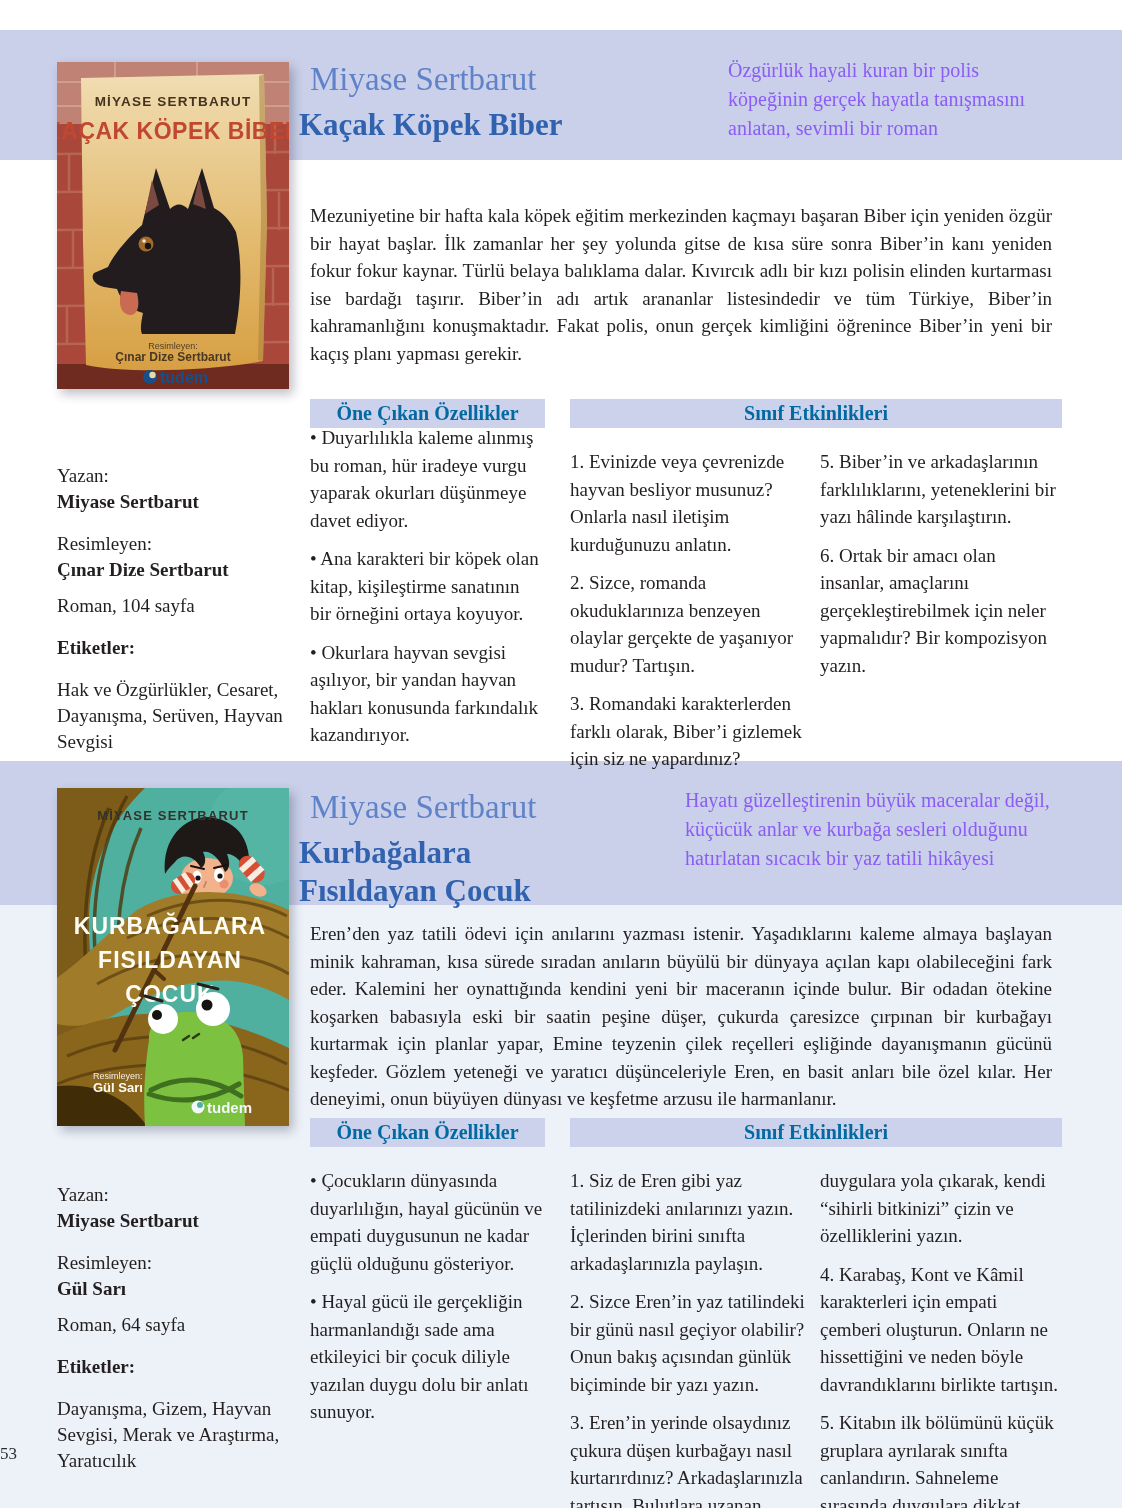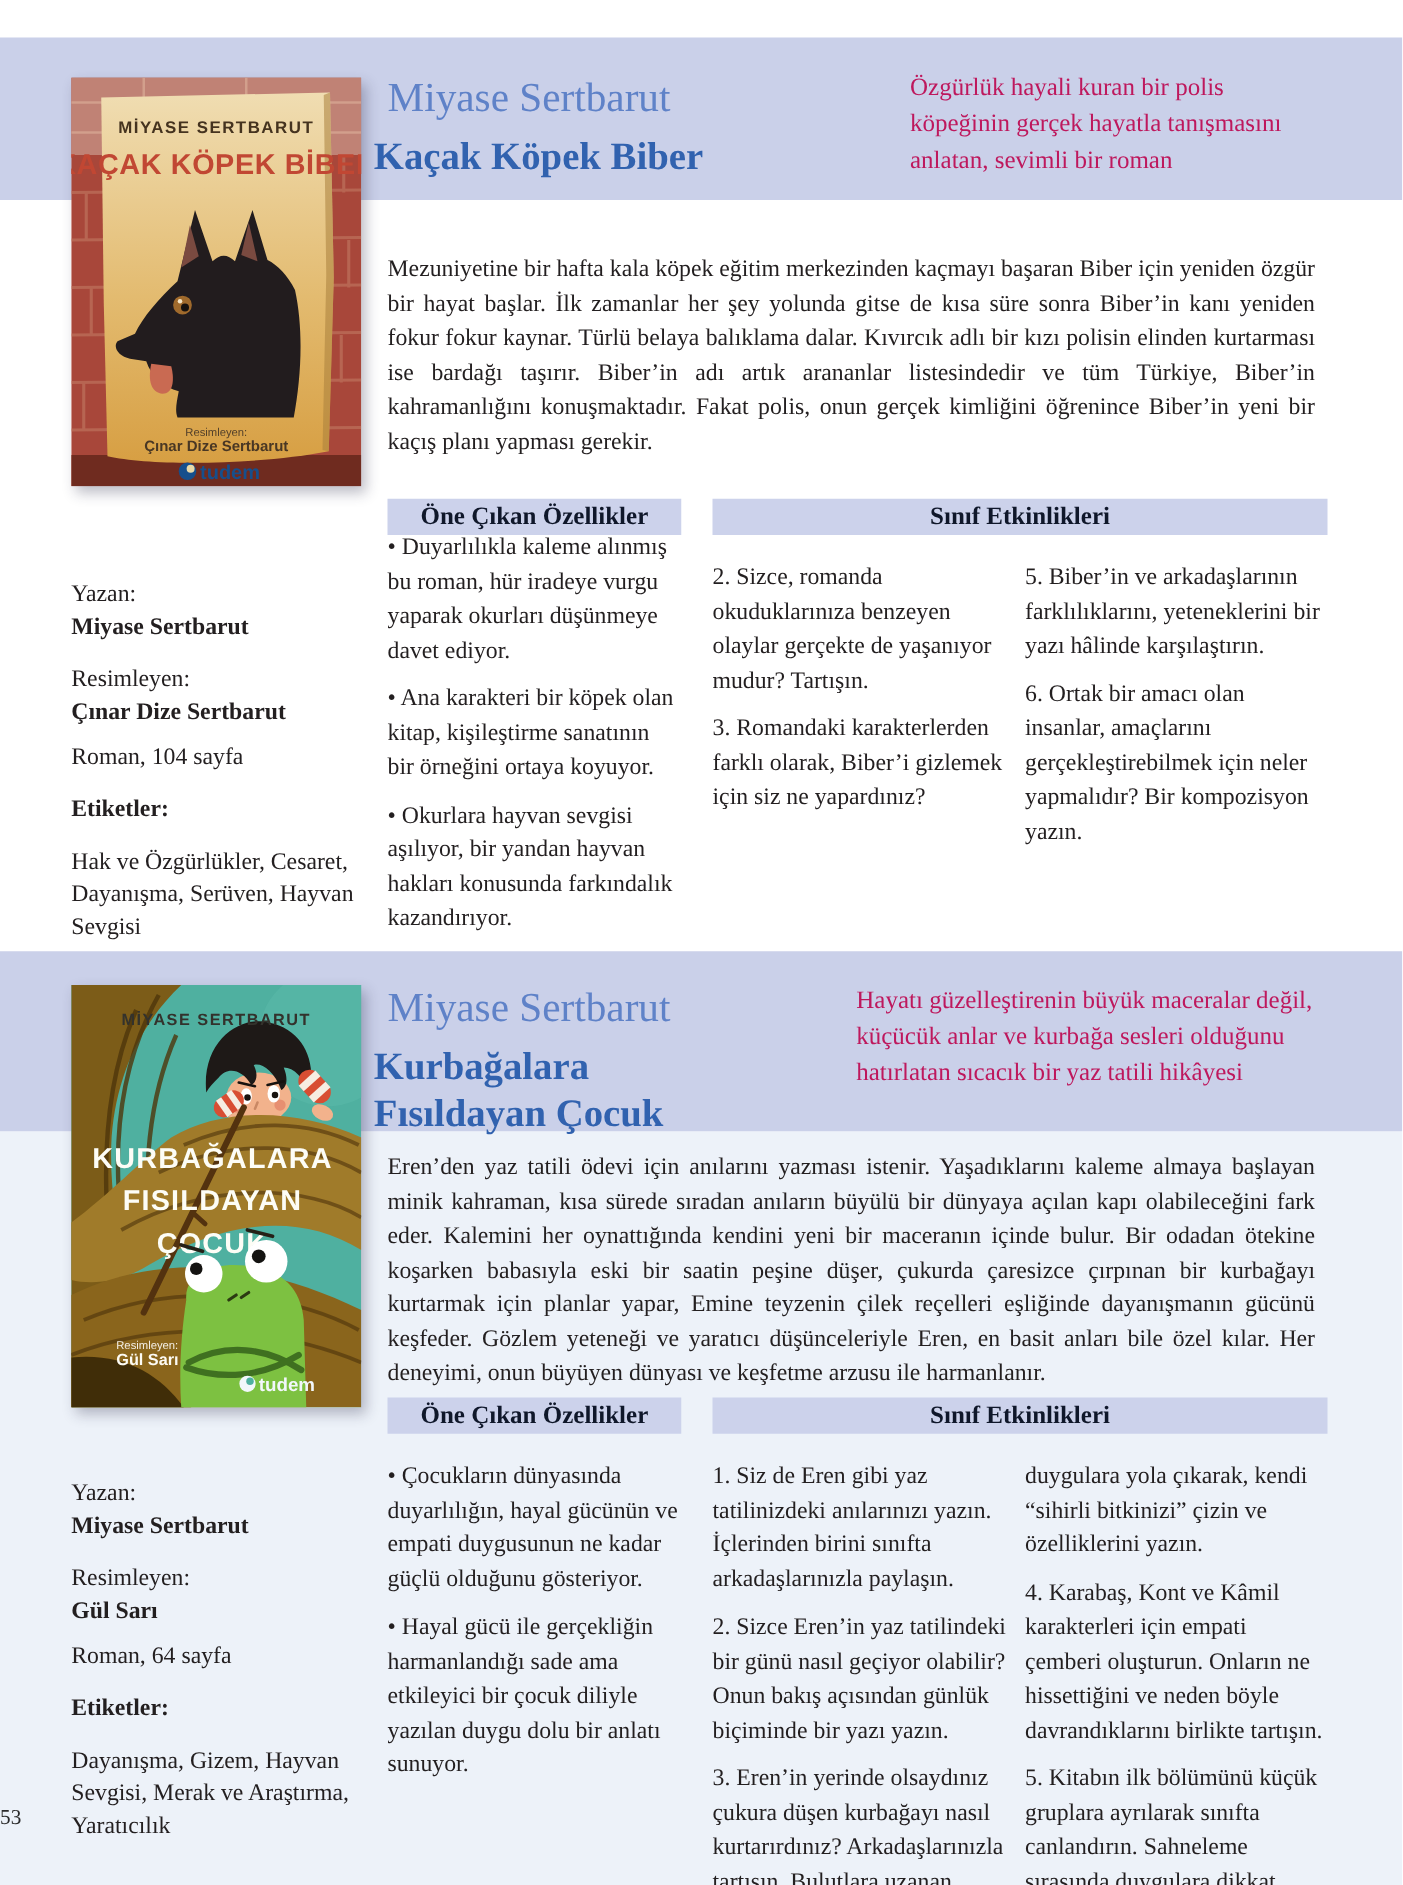--- a/index.html
+++ b/index.html
@@ -17,32 +17,32 @@
   .cover{position:absolute;left:57px;width:232px;box-shadow:4px 5px 10px rgba(40,40,70,.3);}
   .cover svg{display:block;width:100%;height:100%;}
   .cover-1{top:62px;height:327px;}
   .cover-2{top:788px;height:338px;}
 
   .author-title{position:absolute;left:310px;font-size:33px;line-height:38px;color:#5f82c8;}
   .book-title{position:absolute;left:299px;font-size:31px;line-height:38px;font-weight:bold;color:#3162af;}
   .t1a{top:60px;}  .t1b{top:106px;}
   .t2a{top:788px;} .t2b{top:834px;width:300px;}
 
-  .tagline{position:absolute;font-size:20px;line-height:29px;color:#be185d;}
+  .tagline{position:absolute;font-size:20px;line-height:29px;color:#8b5cf6;}
   .tag1{left:728px;top:56px;width:332px;}
   .tag2{left:685px;top:786px;width:375px;}
 
   .desc{position:absolute;left:310px;width:742px;font-size:19px;line-height:27.5px;text-align:justify;}
   .desc1{top:202px;}
   .desc2{top:920px;}
 
   .colhead{
     position:absolute;height:29px;background:#ccd2eb;
     display:flex;align-items:center;justify-content:center;
-    font-size:20px;font-weight:bold;color:#0f172a;
+    font-size:20px;font-weight:bold;color:#0369a1;
   }
   .feathead1{left:310px;top:399px;width:235px;}
   .acthead1{left:570px;top:399px;width:492px;}
   .feathead2{left:310px;top:1118px;width:235px;}
   .acthead2{left:570px;top:1118px;width:492px;}
 
   .col{position:absolute;font-size:19px;line-height:27.5px;}
   .col p{margin:0 0 11px 0;}
   .features1{left:310px;top:424px;width:235px;}
   .act1a{left:570px;top:448px;width:232px;}
@@ -148,20 +148,21 @@
       <span class="ml">Hak ve Özgürlükler, Cesaret, Dayanışma, Serüven, Hayvan Sevgisi</span>
     </p>
   </div>
 
   <div class="col features1">
     <p>• Duyarlılıkla kaleme alınmış bu roman, hür iradeye vurgu yaparak okurları düşünmeye davet ediyor.</p>
     <p>• Ana karakteri bir köpek olan kitap, kişileştirme sanatının bir örneğini ortaya koyuyor.</p>
     <p>• Okurlara hayvan sevgisi aşılıyor, bir yandan hayvan hakları konusunda farkındalık kazandırıyor.</p>
   </div>
   <div class="col act1a">
+    <p>1. Evinizde veya çevrenizde hayvan besliyor musunuz? Onlarla nasıl iletişim kurduğunuzu anlatın.</p>
     <p>2. Sizce, romanda okuduklarınıza benzeyen olaylar gerçekte de yaşanıyor mudur? Tartışın.</p>
     <p>3. Romandaki karakterlerden farklı olarak, Biber’i gizlemek için siz ne yapardınız?</p>
   </div>
   <div class="col act1b">
     <p>5. Biber’in ve arkadaşlarının farklılıklarını, yeteneklerini bir yazı hâlinde karşılaştırın.</p>
     <p>6. Ortak bir amacı olan insanlar, amaçlarını gerçekleştirebilmek için neler yapmalıdır? Bir kompozisyon yazın.</p>
   </div>
 
   <div class="cover cover-2">
     <svg viewBox="0 0 232 338">

